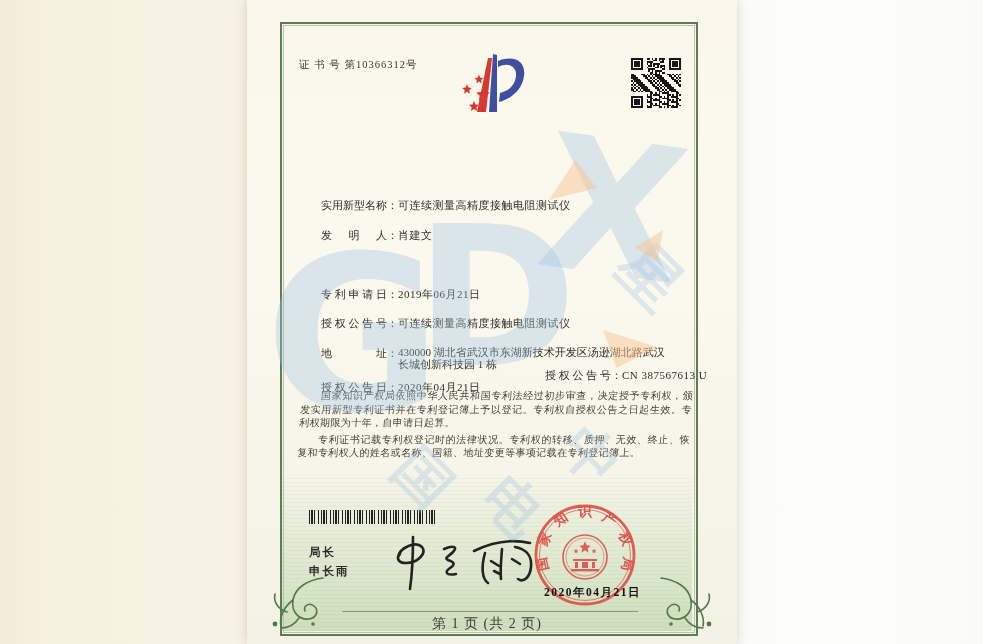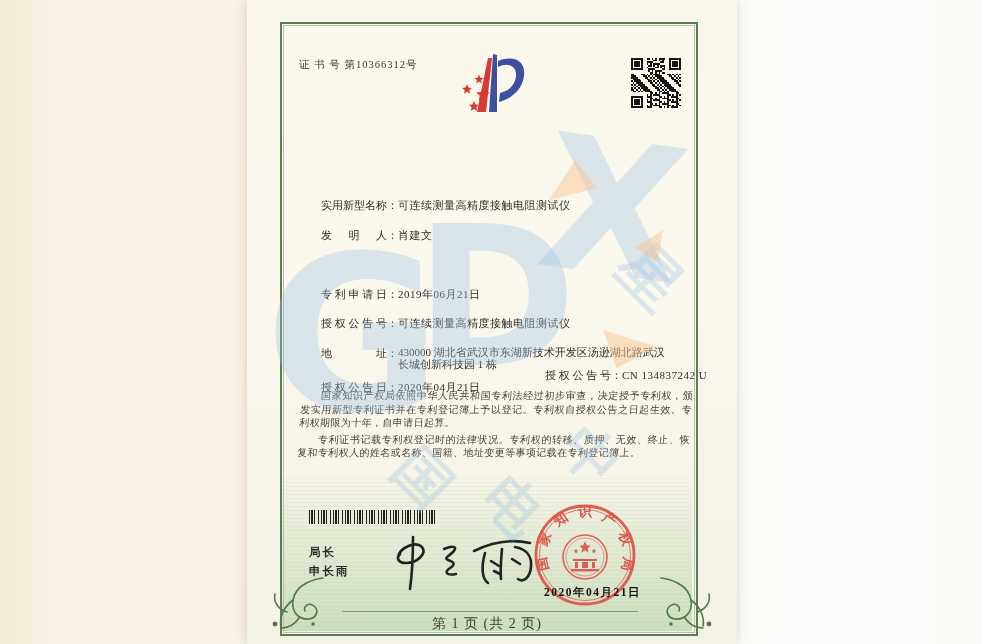--- a/index.html
+++ b/index.html
@@ -434,21 +434,21 @@
       </div>
       <div class="abs frow" style="top:304px">
         <span class="flabel"><span class="jtext">授权公告号</span><span>：</span></span><span class="fvalue">可连续测量高精度接触电阻测试仪</span>
       </div>
       <div class="abs frow" style="top:334px">
         <span class="flabel"><span class="jtext">地址</span><span>：</span></span><span class="addr-val"><span>430000 湖北省武汉市东湖新技术开发区汤逊湖北路武汉</span>
 <span>长城创新科技园 1 栋</span></span>
       </div>
       <div class="abs frow" style="top:368px;width:392px">
         <span class="flabel"><span class="jtext">授权公告日</span><span>：</span></span><span class="fvalue">2020年04月21日</span>
-        <span class="g2"><span class="flabel"><span class="jtext">授权公告号</span><span>：</span></span><span class="fvalue">CN 134837242 U</span></span>
+        <span class="g2"><span class="flabel"><span class="jtext">授权公告号</span><span>：</span></span><span class="fvalue">CN 387567613 U</span></span>
       </div>
 
       <div class="abs body-text">
         <p>国家知识产权局依照中华人民共和国专利法经过初步审查，决定授予专利权，颁发实用新型专利证书并在专利登记簿上予以登记。专利权自授权公告之日起生效。专利权期限为十年，自申请日起算。</p>
         <p>专利证书记载专利权登记时的法律状况。专利权的转移、质押、无效、终止、恢复和专利权人的姓名或名称、国籍、地址变更等事项记载在专利登记簿上。</p>
       </div>
 
       <div class="abs barcode"></div>
 
       <div class="abs director" style="top:545px">局长</div>

